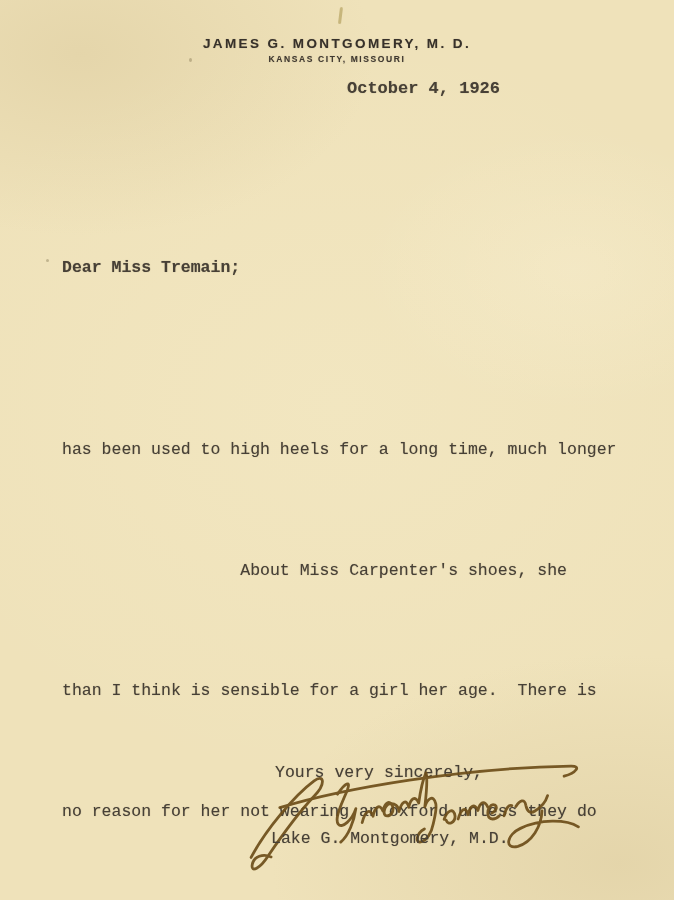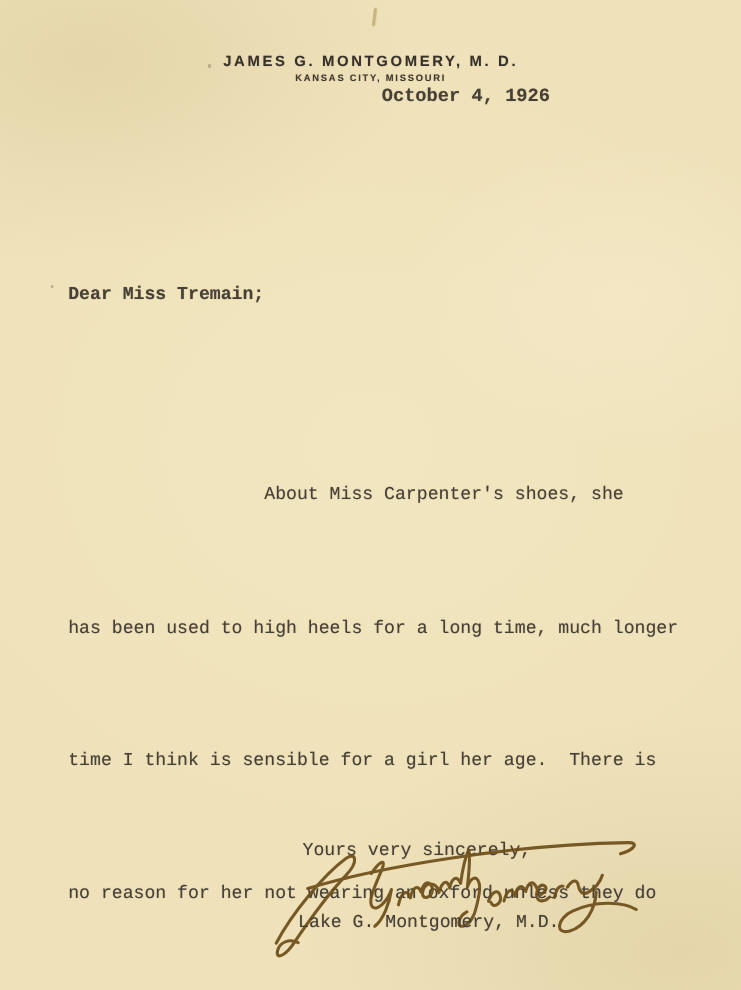--- a/index.html
+++ b/index.html
@@ -38,21 +38,20 @@
     width: 100%;
     text-align: center;
     color: #37312a;
     font-family: "Liberation Sans", "DejaVu Sans", sans-serif;
     text-shadow: 0 0 1px rgba(55,48,40,0.35);
   }
   .letterhead-name {
     font-size: 13.5px;
     font-weight: bold;
     letter-spacing: 2.4px;
-    margin-top: 12px;
   }
   .letterhead-sub {
     margin-top: 3px;
     font-size: 8.5px;
     font-weight: bold;
     letter-spacing: 1.6px;
     color: #403930;
   }
   .typewriter {
     color: #474036;
@@ -127,25 +126,25 @@
   </div>
 
   <div class="typewriter date-line">October 4, 1926</div>
 
 
   <div class="typewriter salutation">Dear Miss Tremain;</div>
 
   <div class="typewriter body-block">
     
   
+      <div>has been used to high heels for a long time, much longer</div>
+    
       <div>                  About Miss Carpenter's shoes, she</div>
     
-      <div>has been used to high heels for a long time, much longer</div>
-    
-      <div>time I think is sensible for a girl her age.  There is</div>
+      <div>than I think is sensible for a girl her age.  There is</div>
     
       <div>no reason for her not wearing an oxford unless they do</div>
     
       
     
       
     
       
     
       

